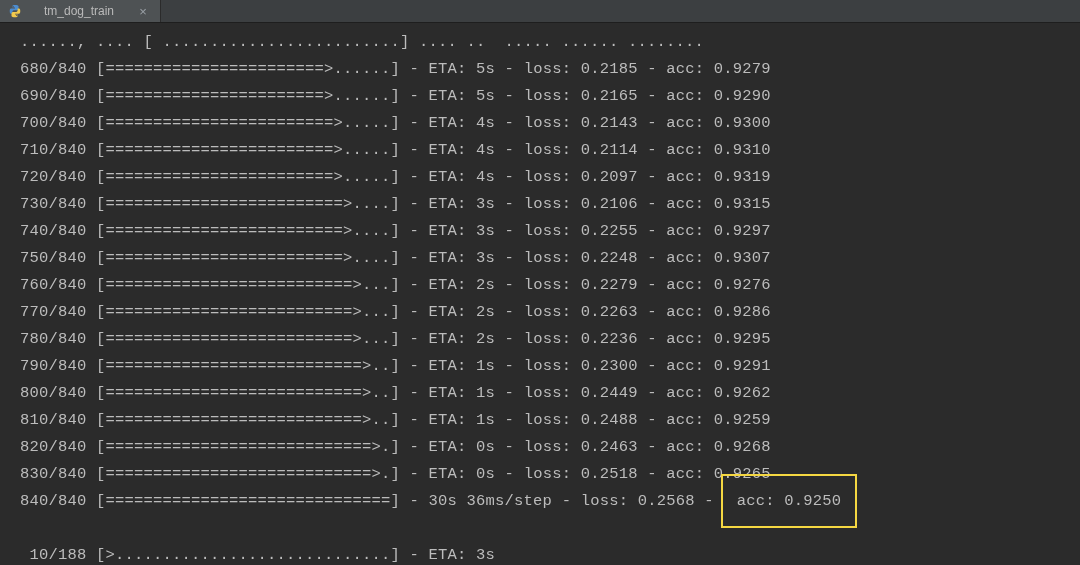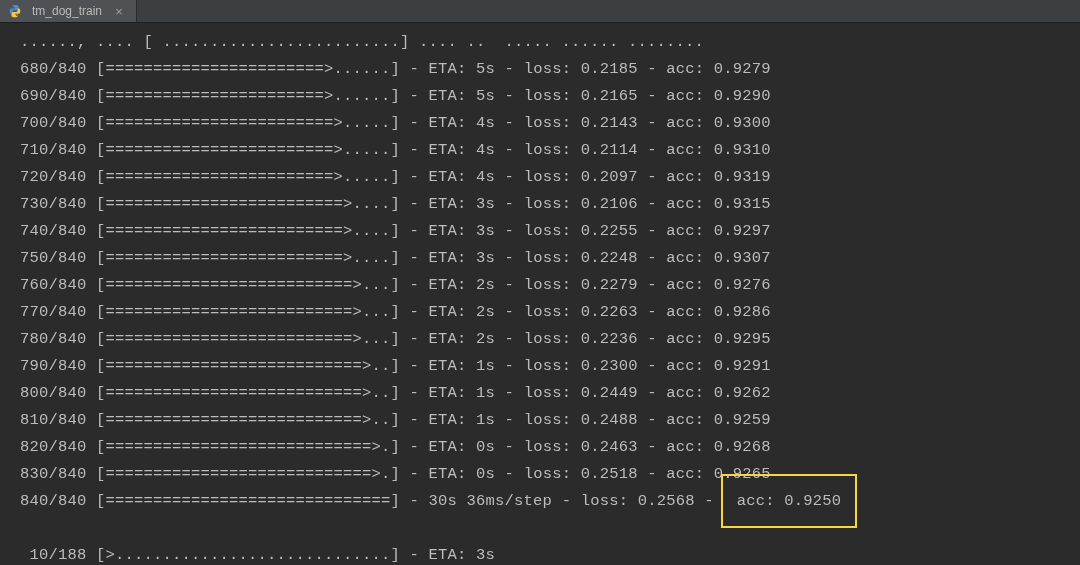--- a/index.html
+++ b/index.html
@@ -13,21 +13,21 @@
     .tab-bar {
       background: #3c3f41;
       height: 23px;
       display: flex;
       align-items: stretch;
       border-bottom: 1px solid #1e1e1e;
     }
     .tab {
       display: flex;
       align-items: center;
-      gap: 10px;
+      gap: 22px;
       padding: 0 10px 0 8px;
       background: #4e5254;
       color: #bababa;
       font-family: -apple-system, Segoe UI, Arial, sans-serif;
       font-size: 12px;
       border-right: 1px solid #2b2b2b;
       cursor: pointer;
     }
     .tab .py-icon {
       width: 14px; height: 14px;

